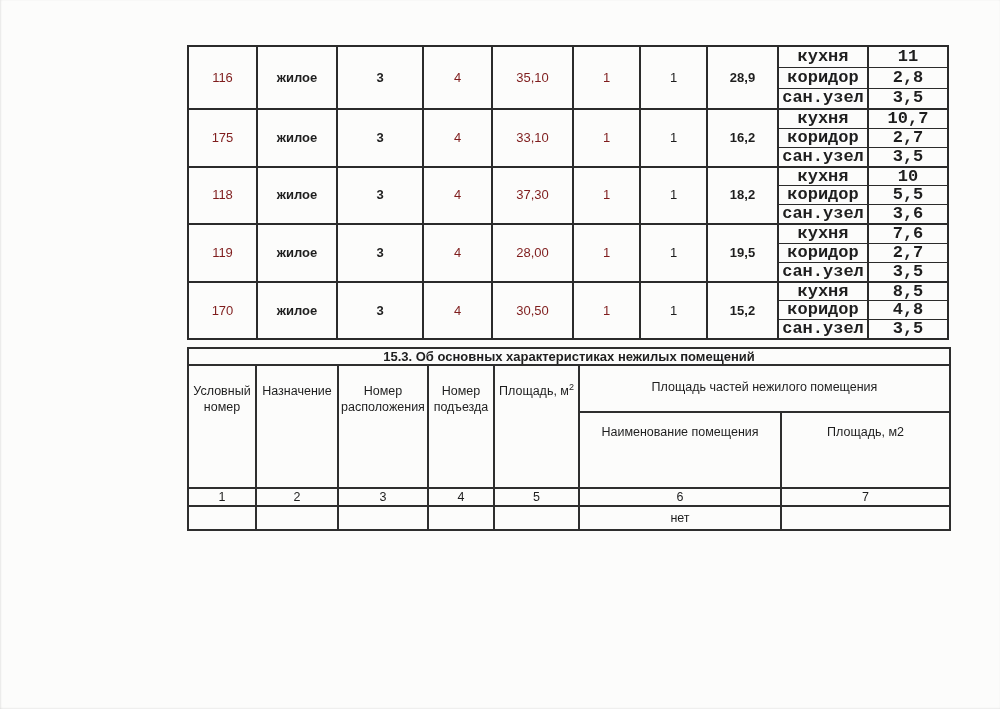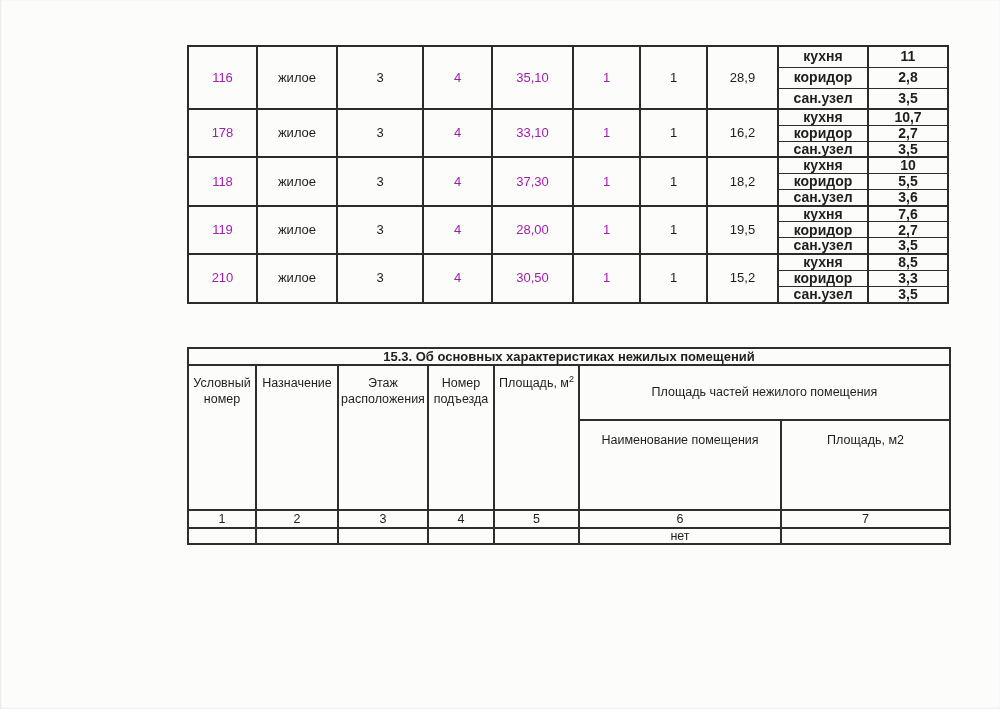--- a/index.html
+++ b/index.html
@@ -25,45 +25,45 @@
   #t1 { width:760px; }
   #t1 td{
     border:2px solid #2b2b2b;
     text-align:center; vertical-align:middle;
     font-size:13px; line-height:1.05;
   }
   #t1 tr.g0 td { height:21px; }      
   #t1 tr.gn td { height:16px; }
   #t1 td.part-n, #t1 td.part-a{
     border-top-width:1px; border-bottom-width:1px;
-    font-weight:600; font-size:14px;
+    font-weight:600; font-size:17px;font-family:Liberation Mono, monospace;
   }
   #t1 td.gt { border-top-width:2px; }      
   #t1 td.gb { border-bottom-width:2px; }   
-  #t1 td.bold { font-weight:400; }
-  #t1 td.light { font-weight:400; color:#a21caf; }
+  #t1 td.bold { font-weight:700; }
+  #t1 td.light { font-weight:400; color:#7f1d1d; }
 
   
   #t2-wrap { position:absolute; left:187px; top:347px; }
   #t2 { width:762px; }
   #t2 td{
     border:2px solid #2e2e2e;
     font-size:12.5px; line-height:1.25;
     text-align:center; vertical-align:top;
   }
   #t2 td.title-cell{
     height:17px; font-weight:700; font-size:13px;
     vertical-align:middle; line-height:1;
   }
-  #t2 td.hdr { height:145px; padding-top:10px; }
+  #t2 td.hdr { height:123px; padding-top:18px; }
   #t2 td.wrapword { overflow-wrap:break-word; }
   #t2 td.group-hdr { height:45px; vertical-align:middle; }
   #t2 td.sub-hdr { height:74px; padding-top:12px; }
   #t2 tr.nums td { height:18px; vertical-align:middle; line-height:1; font-size:12.5px; }
-  #t2 tr.vals td { height:16px; border-top-width:1px; vertical-align:middle; line-height:1; }
+  #t2 tr.vals td { height:24px; border-top-width:1px; vertical-align:middle; line-height:1; }
   #t2 sup { font-size:9px; vertical-align:super; line-height:0; }
 </style>
 </head>
 <body>
 
 <div id="t1-wrap">
 <table id="t1">
   <colgroup>
     <col style="width:69px">
         <col style="width:80px">
@@ -93,21 +93,21 @@
     <tr class="g0">
       <td class="part-n">коридор</td>
       <td class="part-a">2,8</td>
     </tr>
     <tr class="g0">
       <td class="part-n gb">сан.узел</td>
       <td class="part-a gb">3,5</td>
     </tr>
 
     <tr class="gn">
-      <td rowspan="3" class="light">178</td>
+      <td rowspan="3" class="light">175</td>
       <td rowspan="3" class="bold">жилое</td>
       <td rowspan="3" class="bold">3</td>
       <td rowspan="3" class="light">4</td>
       <td rowspan="3" class="light">33,10</td>
       <td rowspan="3" class="light">1</td>
       <td rowspan="3">1</td>
       <td rowspan="3" class="bold">16,2</td>
       <td class="part-n gt">кухня</td>
       <td class="part-a gt">10,7</td>
     </tr>
@@ -156,34 +156,34 @@
     <tr class="gn">
       <td class="part-n">коридор</td>
       <td class="part-a">2,7</td>
     </tr>
     <tr class="gn">
       <td class="part-n gb">сан.узел</td>
       <td class="part-a gb">3,5</td>
     </tr>
 
     <tr class="gn">
-      <td rowspan="3" class="light">210</td>
+      <td rowspan="3" class="light">170</td>
       <td rowspan="3" class="bold">жилое</td>
       <td rowspan="3" class="bold">3</td>
       <td rowspan="3" class="light">4</td>
       <td rowspan="3" class="light">30,50</td>
       <td rowspan="3" class="light">1</td>
       <td rowspan="3">1</td>
       <td rowspan="3" class="bold">15,2</td>
       <td class="part-n gt">кухня</td>
       <td class="part-a gt">8,5</td>
     </tr>
     <tr class="gn">
       <td class="part-n">коридор</td>
-      <td class="part-a">3,3</td>
+      <td class="part-a">4,8</td>
     </tr>
     <tr class="gn">
       <td class="part-n gb">сан.узел</td>
       <td class="part-a gb">3,5</td>
     </tr>
   </tbody>
 </table>
 </div>
 
 <div id="t2-wrap">
@@ -197,21 +197,21 @@
         <col style="width:202px">
         <col style="width:169px">
   </colgroup>
   <tbody>
     <tr>
       <td colspan="7" class="title-cell">15.3. Об основных характеристиках нежилых помещений</td>
     </tr>
     <tr>
       <td rowspan="2" class="hdr">Условный номер</td>
       <td rowspan="2" class="hdr">Назначение</td>
-      <td rowspan="2" class="hdr wrapword">Этаж расположения</td>
+      <td rowspan="2" class="hdr wrapword">Номер расположения</td>
       <td rowspan="2" class="hdr">Номер подъезда</td>
       <td rowspan="2" class="hdr"><span>Площадь, м</span><sup>2</sup></td>
       <td colspan="2" class="group-hdr">Площадь частей нежилого помещения</td>
     </tr>
     <tr>
       <td class="sub-hdr">Наименование помещения</td>
       <td class="sub-hdr">Площадь, м2</td>
     </tr>
     <tr class="nums">
       <td>1</td>

